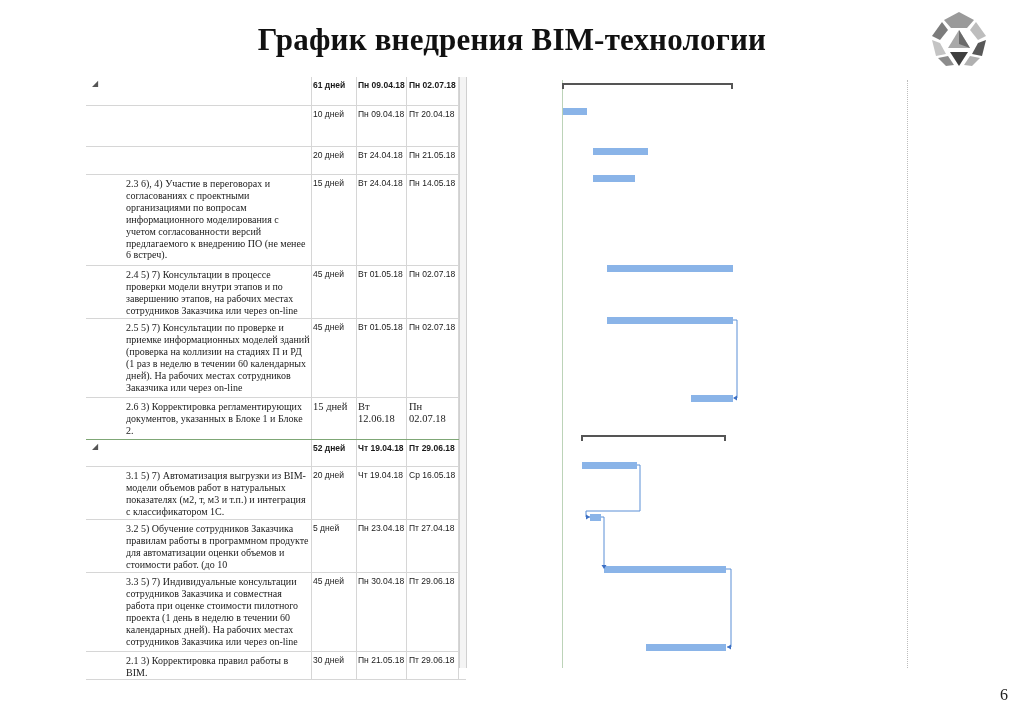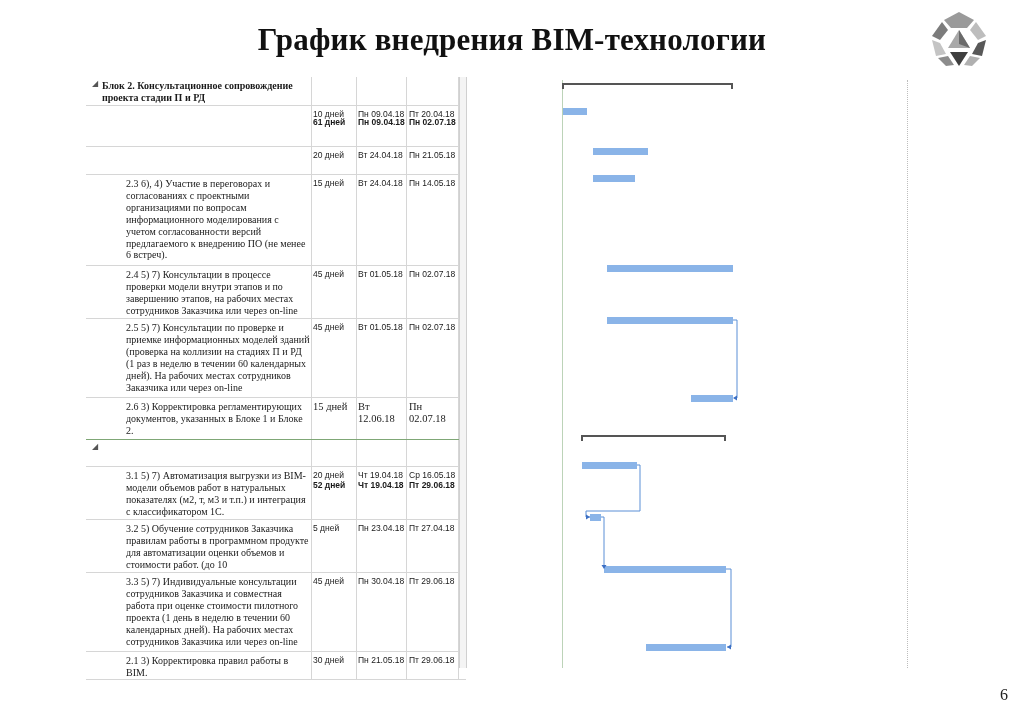--- a/index.html
+++ b/index.html
@@ -11,21 +11,21 @@
   .table-wrap { position:absolute; left:86px; top:77px; width:380px; }
   .row { position:relative; border-bottom:1px solid #d6d6d6; }
   .row.block-end { border-bottom:1px solid #7fa776;text-decoration:underline; }
   .cell { position:absolute; top:3px; font-size:10px; line-height:11.9px; }
   .c-name { left:0; width:224px; }
   .c-dur { left:227px; width:44px; font-family:"Liberation Sans", sans-serif; font-size:8.5px; }
   .c-start { left:272px; width:50px; font-family:"Liberation Sans", sans-serif; font-size:8.5px; }
   .c-end { left:323px; width:56px; font-family:"Liberation Sans", sans-serif; font-size:8.5px; }
   .c-dur.serif, .c-start.serif, .c-end.serif { font-family:"Liberation Serif", serif; font-size:10.5px; }
   .summary .c-name { font-weight:bold; padding-left:16px; width:208px; }
-  .summary .c-dur, .summary .c-start, .summary .c-end { font-weight:bold;margin-top:37px; }
+  .summary .c-dur, .summary .c-start, .summary .c-end { font-weight:bold; }
   .task .c-name { padding-left:40px; width:184px; }
   .collapse { position:absolute; left:6px; top:2px; font-size:8px; color:#555; font-weight:normal; }
   .vline { position:absolute; top:0; bottom:0; width:1px; background:#d6d6d6; }
   .scroll-edge { position:absolute; left:459px; top:77px; width:6px; height:591px; border-left:1px solid #d0d0d0; border-right:1px solid #d0d0d0; background:#f4f4f4; }
 
   .gantt { position:absolute; left:0; top:0; width:1024px; height:708px; pointer-events:none; }
   .gantt * { pointer-events:auto; }
   .timeline-left { position:absolute; left:562px; top:80px; width:1px; height:588px; background:#bcd3b8; }
   .timeline-right { position:absolute; left:907px; top:80px; width:0; height:588px; border-left:1px dotted #bdbdbd; }
   .bar { position:absolute; height:7px; background:#8ab4e8; }
@@ -49,21 +49,20 @@
   <polygon points="58,30 54,46 44,44 50,33" fill="#585858"></polygon>
   <polygon points="22,42 40,42 31,56" fill="#3e3e3e"></polygon>
   <polygon points="10,48 20,46 26,55 18,56" fill="#8c8c8c"></polygon>
   <polygon points="52,48 44,56 36,55 42,46" fill="#b0b0b0"></polygon>
 </svg>
 
 <div class="table-wrap">
 
   <div class="row summary" style="height:28px;">
     <span class="collapse">◢</span>
-    <div class="cell c-name">Блок 2. Консультационное сопровождение проекта стадии П и РД</div>
     <div class="cell c-dur">61 дней</div>
     <div class="cell c-start">Пн 09.04.18</div>
     <div class="cell c-end">Пн 02.07.18</div>
     <div class="vline" style="left:225px"></div>
       <div class="vline" style="left:270px"></div>
       <div class="vline" style="left:320px"></div>
       <div class="vline" style="left:372px"></div>
   </div>
   <div class="row task" style="height:40px;">
     <div class="cell c-dur">10 дней</div>

